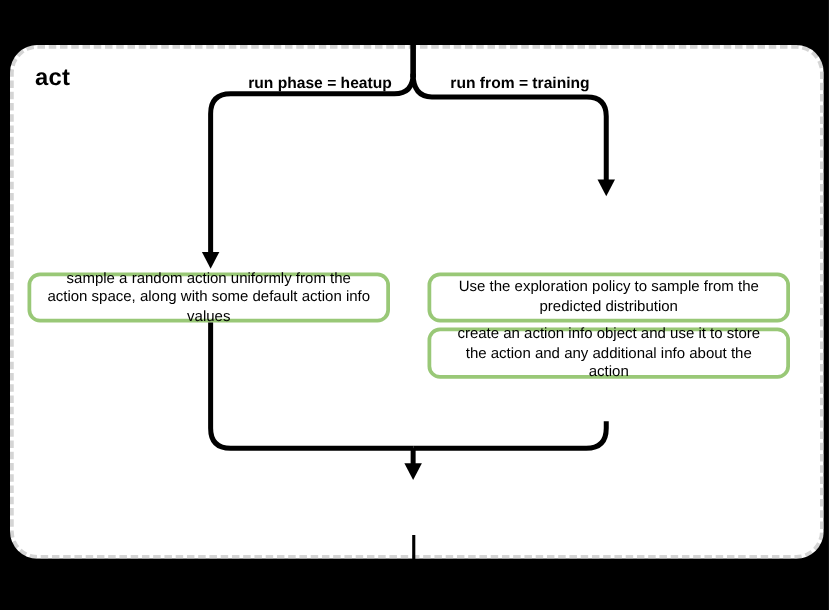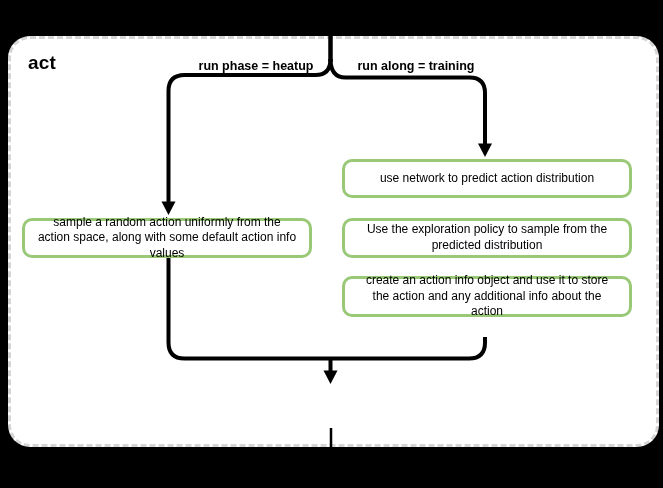--- a/index.html
+++ b/index.html
@@ -68,21 +68,21 @@
     line-height: 1.3;
     background: var(--surface-bg, #fff);
     border: 3px solid var(--node-border, #99c877);
     border-radius: 10px;
     box-sizing: border-box;
     padding: 2px 12px;
   }
   .node.sample-random { left: 22px;  top: 218px; width: 290px; height: 40px; }
   .node.predict       { left: 342px; top: 159px; width: 290px; height: 39px; }
   .node.exploration   { left: 342px; top: 218px; width: 290px; height: 40px; justify-content: center; }
-  .node.create-info   { left: 342px; top: 276px; width: 290px; height: 41px; }
+  .node.create-info   { left: 342px; top: 262px; width: 290px; height: 41px; }
   .node.filter        { left: 187px; top: 387px; width: 290px; height: 41px; }
   svg.connector-layer {
     position: absolute;
     left: 0; top: 0;
     pointer-events: none;
   }
   .flow {
     fill: none;
     stroke: var(--connector, #000);
     stroke-width: 4;
@@ -95,30 +95,27 @@
 <body>
 
 <div class="canvas">
 
   <div class="outer-container"></div>
 
   <div class="act-title">act</div>
 
   <div class="branch-label heatup">run phase = heatup</div>
 
-  <div class="branch-label training">run along = training</div>
+  <div class="branch-label training">run from = training</div>
 
 
   <div class="node sample-random">
     <span>sample a random action uniformly from the action space, along with some default action info values</span>
   </div>
 
-  <div class="node predict">
-    <span>use network to predict action distribution</span>
-  </div>
 
   <div class="node exploration">
     <span>Use the exploration policy to sample from the predicted distribution</span>
   </div>
 
   <div class="node create-info">
     <span>create an action info object and use it to store the action and any additional info about the action</span>
   </div>
 
 

